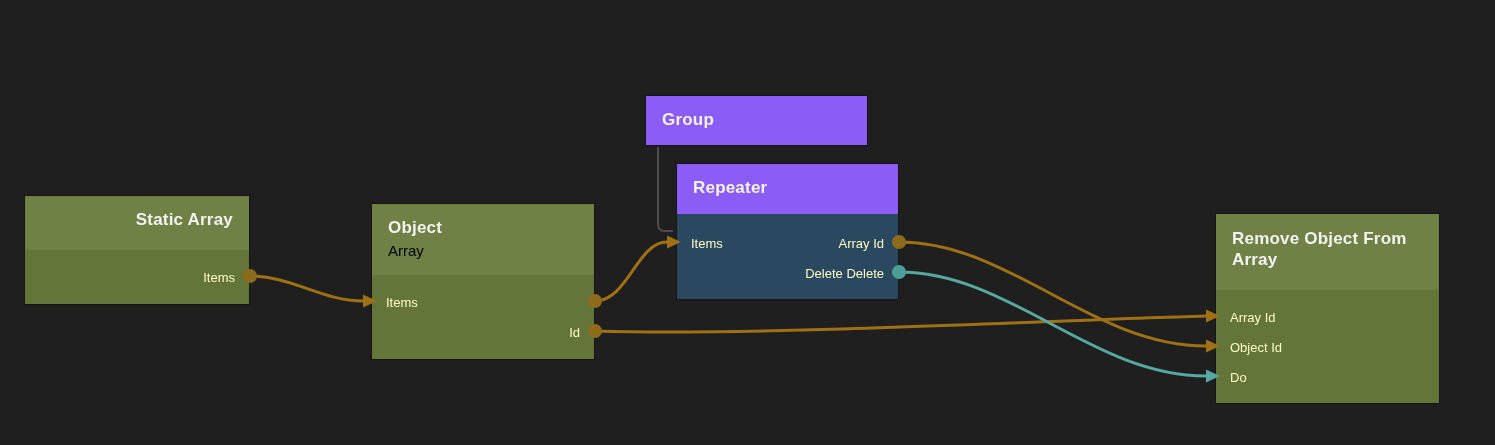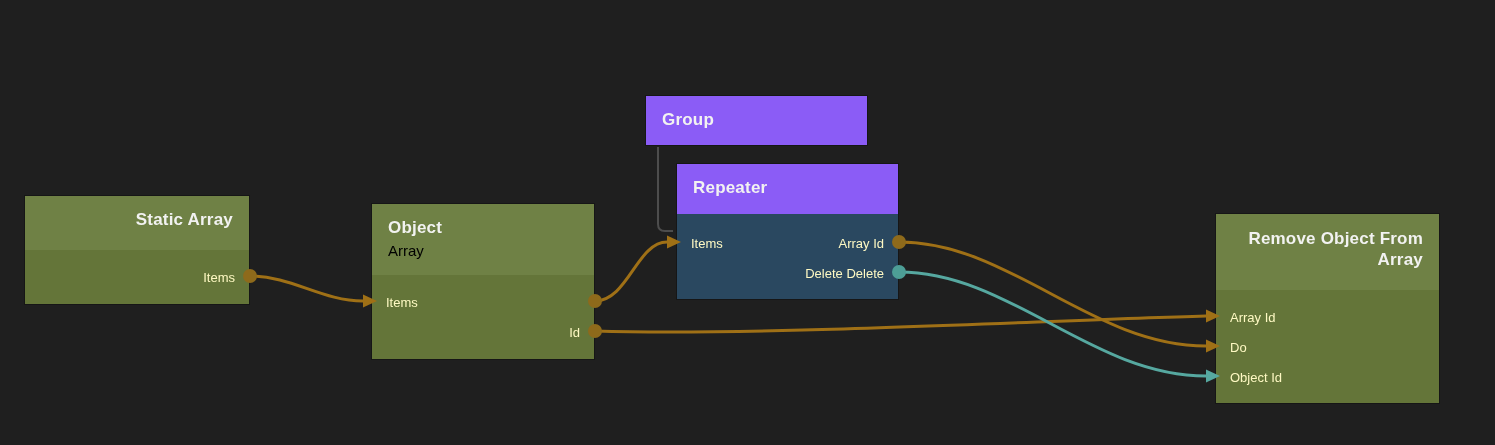--- a/index.html
+++ b/index.html
@@ -113,31 +113,31 @@
         <span class="plabel right">Array Id</span>
       </div>
       <div class="row">
         <span class="plabel right">Delete Delete</span>
       </div>
     </div>
   </div>
 
   <div class="node green" style="left:1215px; top:213px; width:225px;">
     <div class="hdr" style="height:76px; padding-top:14px;">
-      <div class="title" style="line-height:21px;text-align:right;">Remove Object From Array</div>
+      <div class="title" style="line-height:21px;">Remove Object From Array</div>
     </div>
     <div class="body" style="height:113px">
       <div class="row">
         <span class="plabel">Array Id</span>
       </div>
       <div class="row">
-        <span class="plabel">Do</span>
+        <span class="plabel">Object Id</span>
       </div>
       <div class="row">
-        <span class="plabel">Object Id</span>
+        <span class="plabel">Do</span>
       </div>
     </div>
   </div>
 
   <svg class="wires" viewBox="0 0 1495 445">
 
     <path d="M658 147 L658 224 Q658 231 665 231 L673 231" fill="none" stroke-width="2" stroke="#4D4D4D"></path>
 
     <path d="M250 276 C292 276 322 301 363 301" fill="none" stroke-width="3" stroke-linecap="round" stroke="#9F7016"></path>
     <path d="M595 301 C628 301 637 242 667 242" fill="none" stroke-width="3" stroke-linecap="round" stroke="#9F7016"></path>

